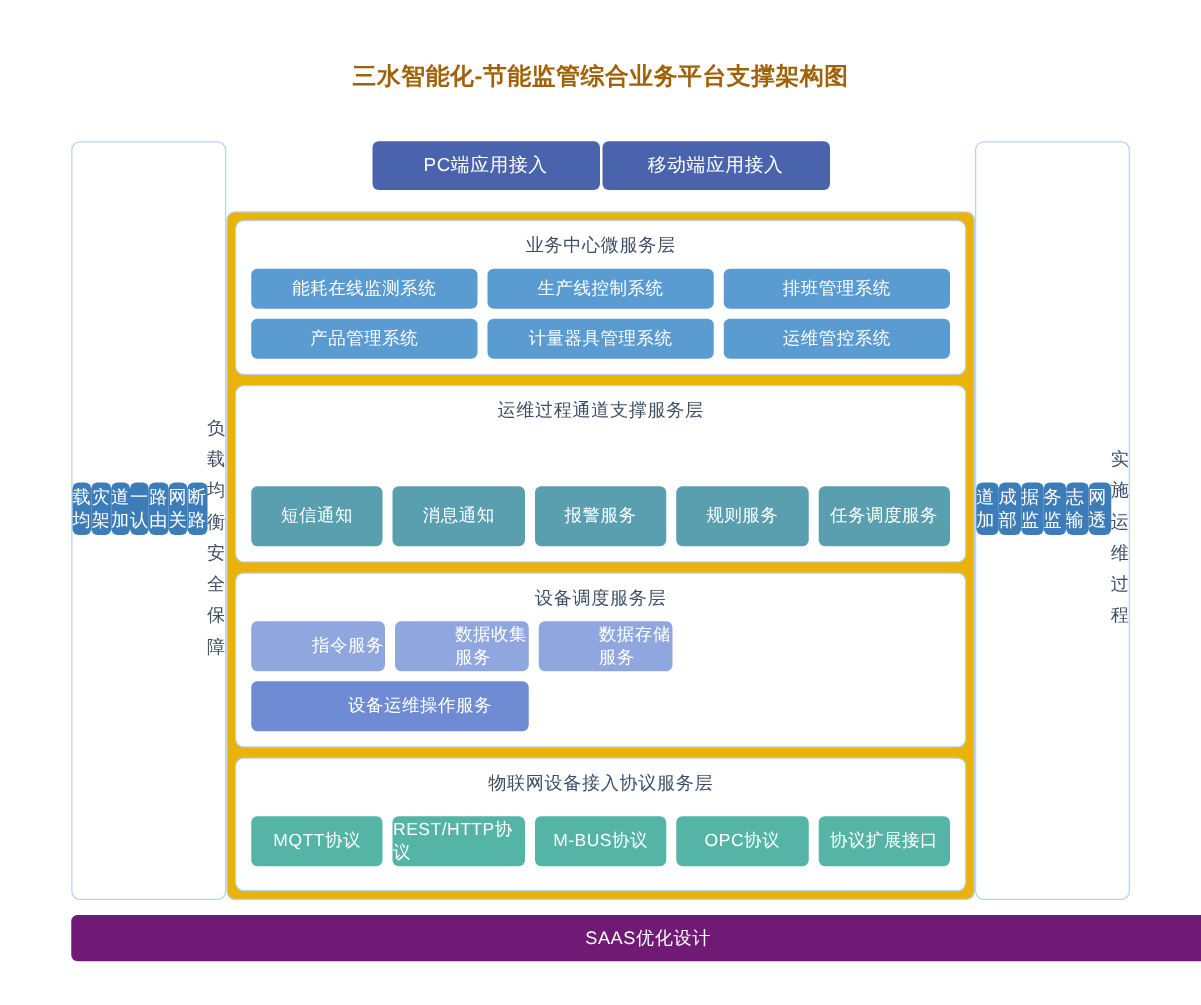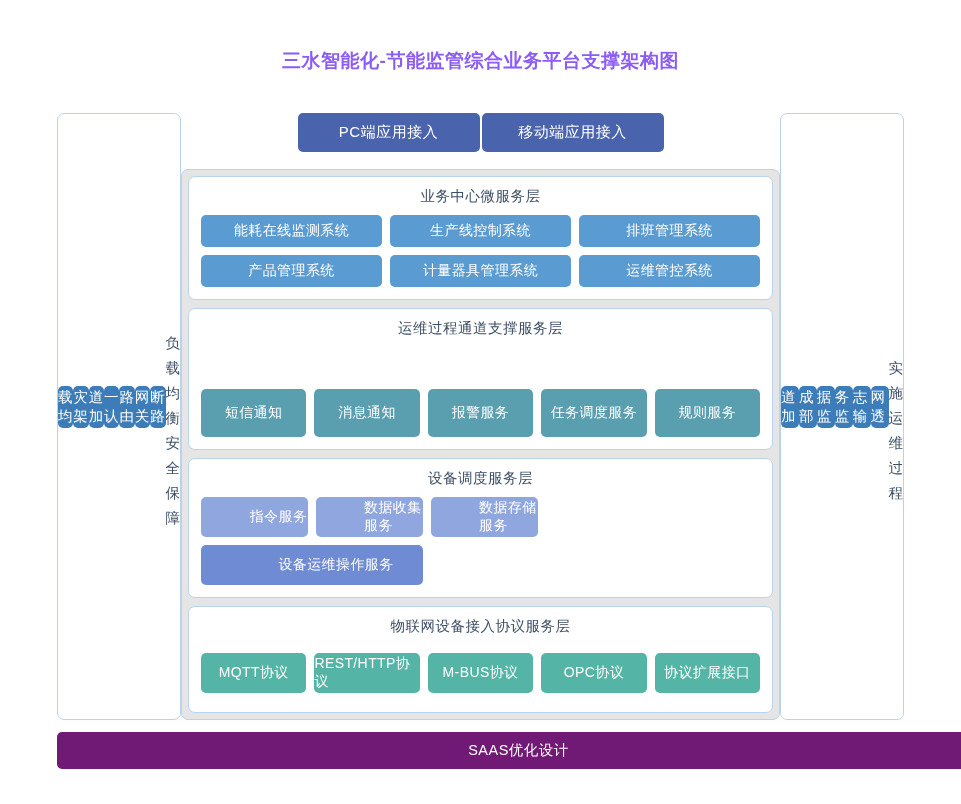--- a/index.html
+++ b/index.html
@@ -24,21 +24,21 @@
 
   
   .title {
     position: absolute;
     top: 48px;
     left: 0;
     width: 961px;
     text-align: center;
     font-size: 19px;
     font-weight: bold;
-    color: #8b5cf6;
+    color: #a16207;
     letter-spacing: 0.5px;
   }
 
   
   .frame {
     position: absolute;
     top: 113px;
     left: 57px;
     width: 847px;
     height: 607px;
@@ -107,21 +107,21 @@
     align-items: center;
     justify-content: center;
     letter-spacing: 0.5px;
   }
 
   
   .layers-wrap {
     flex: 1;
     border: 1px solid #b9d3ef;
     border-radius: 7px;
-    background: #e5e5e5;
+    background: #eab308;
     box-sizing: border-box;
     padding: 6px 6px 6px 6px;
     display: flex;
     flex-direction: column;
     gap: 8px;
   }
 
   .layer {
     border: 1px solid #b9d3ef;
     border-radius: 7px;
@@ -246,22 +246,22 @@
             <div class="item">运维管控系统</div>
           </div>
         </div>
 
         <div class="layer layer-ops">
           <div class="layer-title">运维过程通道支撑服务层</div>
           <div class="layer-items">
             <div class="item">短信通知</div>
             <div class="item">消息通知</div>
             <div class="item">报警服务</div>
+            <div class="item">规则服务</div>
             <div class="item">任务调度服务</div>
-            <div class="item">规则服务</div>
           </div>
         </div>
 
         <div class="layer layer-device">
           <div class="layer-title">设备调度服务层</div>
           <div class="layer-items">
             <div class="item">指令服务</div>
             <div class="item">数据收集服务</div>
             <div class="item">数据存储服务</div>
             <div class="item wide">设备运维操作服务</div>

